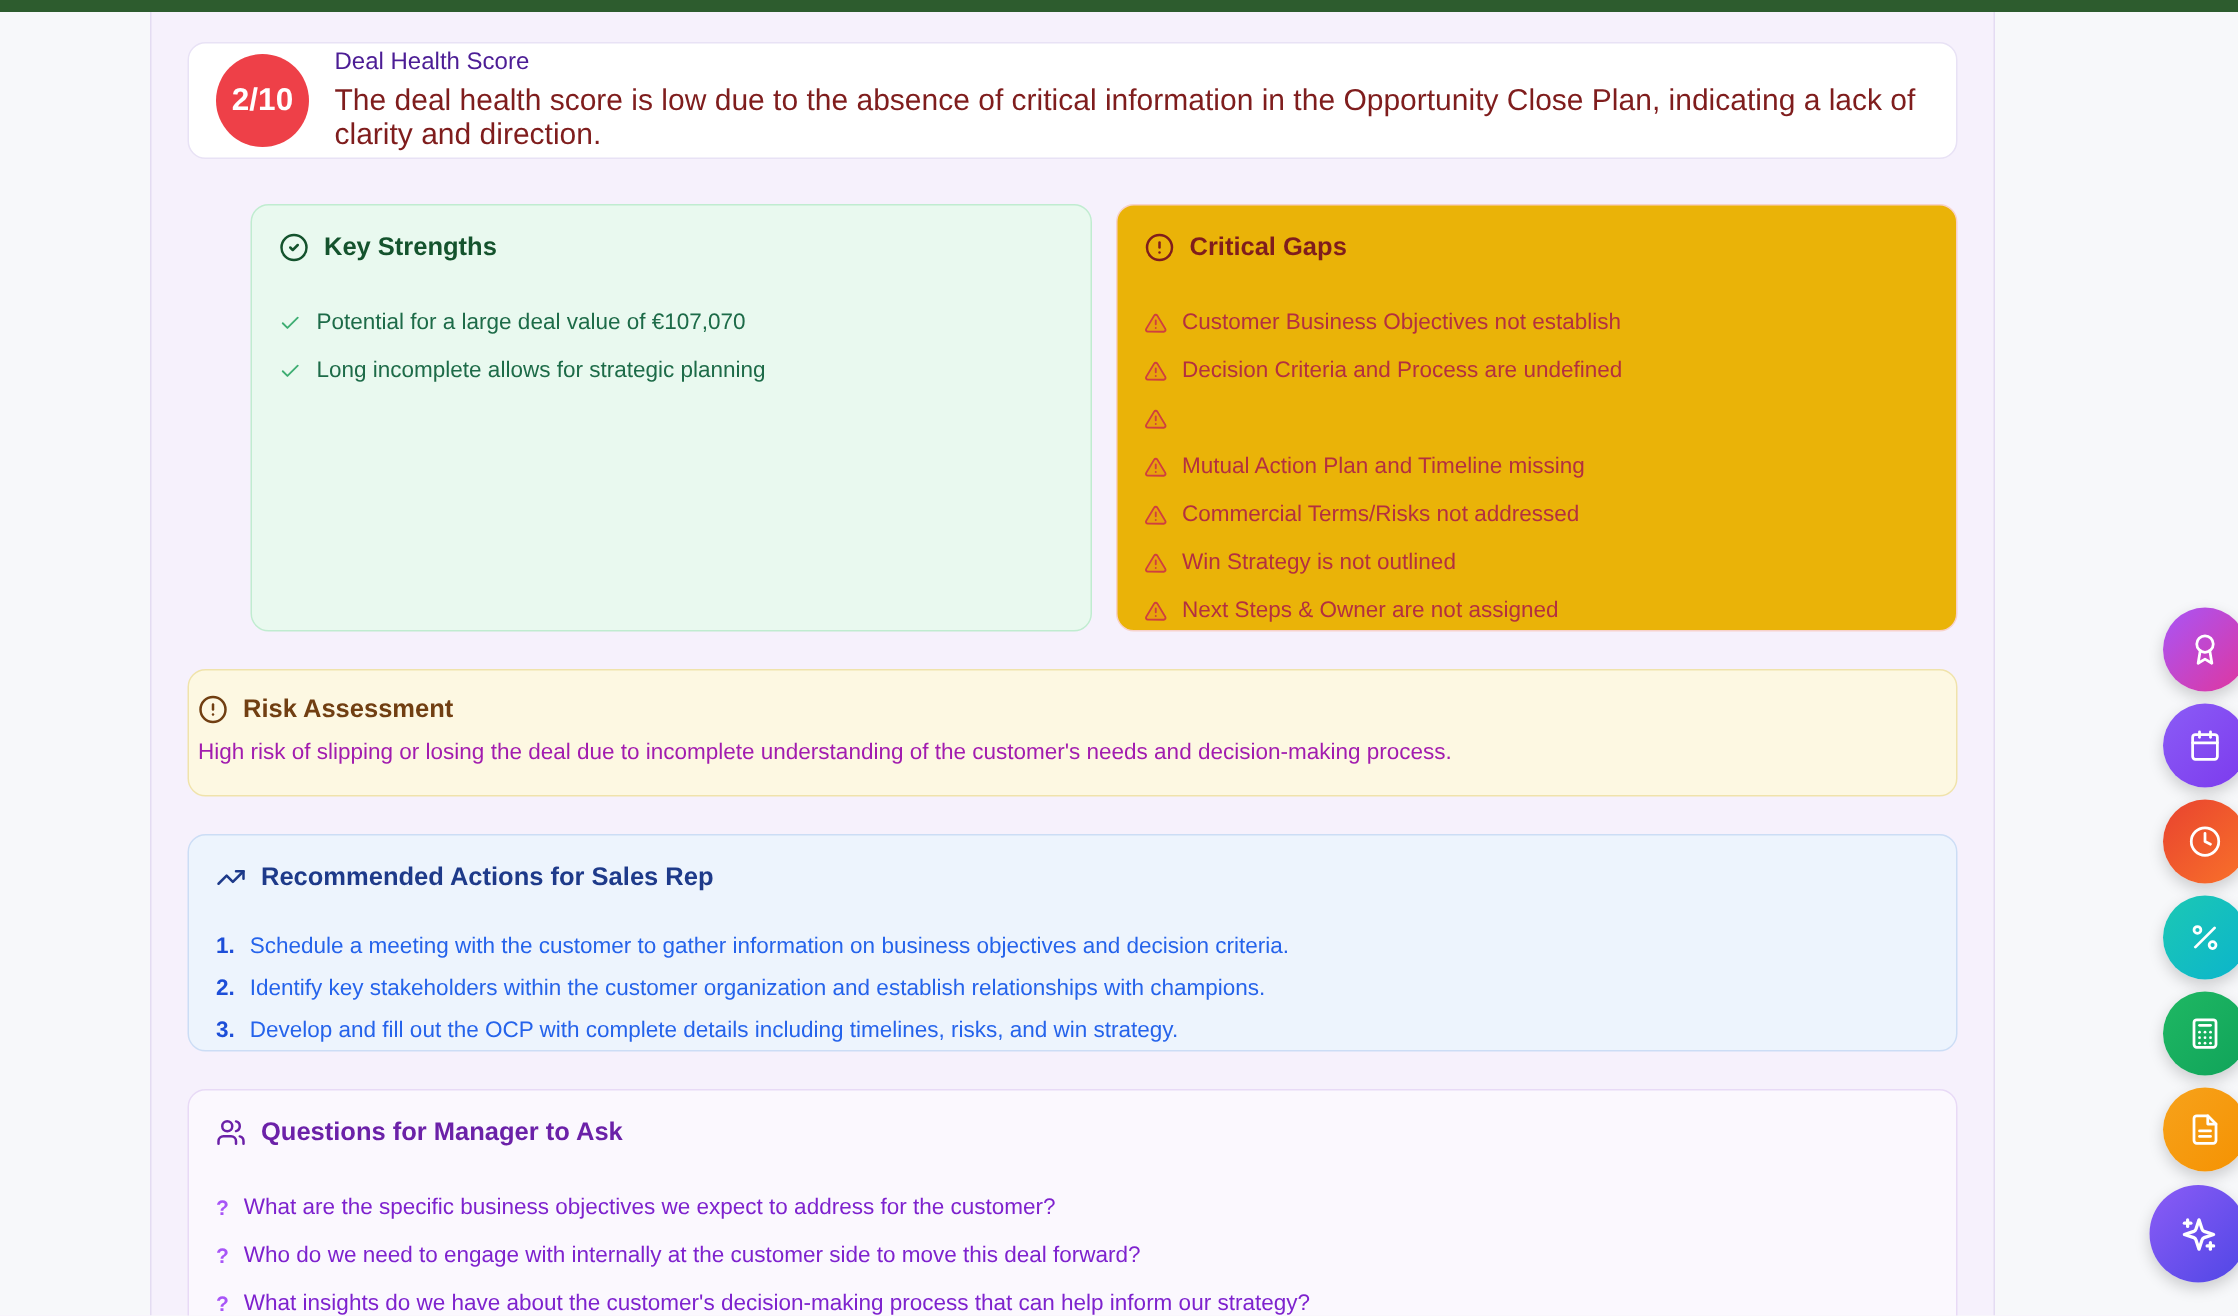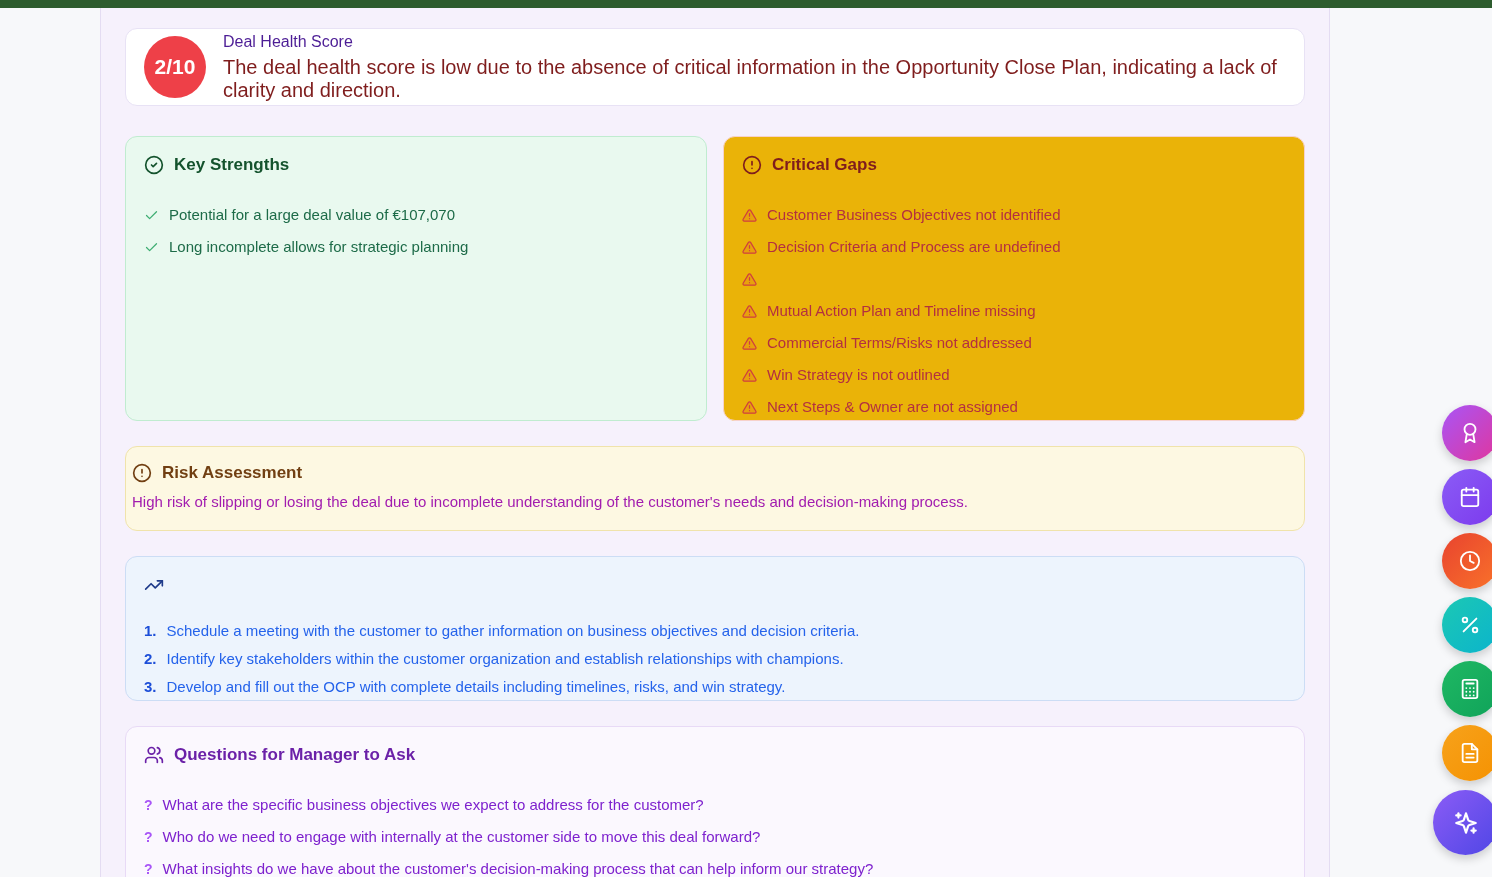--- a/index.html
+++ b/index.html
@@ -28,21 +28,21 @@
   .score-badge {
     width:62px; height:62px; border-radius:50%;
     display:flex; align-items:center; justify-content:center;
     color:#ffffff; font-size:21px; font-weight:bold; flex:0 0 auto;
   }
   .score-text { margin-left:17px; }
   .score-title { font-size:16px; font-weight:normal; color:#4c1d95; margin-bottom:5px; }
   .score-desc { font-size:20px; color:#7f1d1d; }
 
   
-  .grid-row { display:flex; gap:16px; margin-bottom:25px; }
+  .grid-row { display:flex; gap:16px; margin-bottom:25px;margin-left:42px; }
   .grid-row .card { width:582px; height:285px; padding:18px; }
 
   .card-header { display:flex; align-items:center; gap:10px; margin-bottom:16px; }
   .card-header .hicon { display:flex; align-items:center; }
   .card-title { font-size:17px; font-weight:bold; }
 
   .item-list { list-style:none; }
   .item-list li { display:flex; align-items:flex-end; gap:10px; min-height:32px; font-size:15px; }
   .item-list .marker { flex:0 0 auto; display:flex; align-items:center; margin-top:1px; }
 
@@ -156,21 +156,21 @@
         </div>
         <ul class="item-list">
           <li>
             <span class="marker">
                 <svg width="15" height="15" viewBox="0 0 24 24" fill="rgba(220,38,38,0.12)" stroke="currentColor" stroke-width="2" stroke-linecap="round" stroke-linejoin="round">
                   <path d="M10.29 3.86 1.82 18a2 2 0 0 0 1.71 3h16.94a2 2 0 0 0 1.71-3L13.71 3.86a2 2 0 0 0-3.42 0z"></path>
                   <line x1="12" y1="9" x2="12" y2="13"></line>
                   <line x1="12" y1="17" x2="12.01" y2="17"></line>
                 </svg>
               </span>
-            <span>Customer Business Objectives not identified</span>
+            <span>Customer Business Objectives not establish</span>
           </li>
           <li>
             <span class="marker">
                 <svg width="15" height="15" viewBox="0 0 24 24" fill="rgba(220,38,38,0.12)" stroke="currentColor" stroke-width="2" stroke-linecap="round" stroke-linejoin="round">
                   <path d="M10.29 3.86 1.82 18a2 2 0 0 0 1.71 3h16.94a2 2 0 0 0 1.71-3L13.71 3.86a2 2 0 0 0-3.42 0z"></path>
                   <line x1="12" y1="9" x2="12" y2="13"></line>
                   <line x1="12" y1="17" x2="12.01" y2="17"></line>
                 </svg>
               </span>
             <span>Decision Criteria and Process are undefined</span>
@@ -243,20 +243,21 @@
     </div>
 
     <div class="card actions-card">
       <div class="card-header">
         <span class="hicon">
           <svg width="20" height="20" viewBox="0 0 24 24" fill="none" stroke="currentColor" stroke-width="2" stroke-linecap="round" stroke-linejoin="round">
               <polyline points="22 7 13.5 15.5 8.5 10.5 2 17"></polyline>
               <polyline points="16 7 22 7 22 13"></polyline>
             </svg>
         </span>
+        <span class="card-title">Recommended Actions for Sales Rep</span>
       </div>
       <ul class="item-list">
         <li>
           <span class="num">1.</span>
           <span>Schedule a meeting with the customer to gather information on business objectives and decision criteria.</span>
         </li>
         <li>
           <span class="num">2.</span>
           <span>Identify key stakeholders within the customer organization and establish relationships with champions.</span>
         </li>

